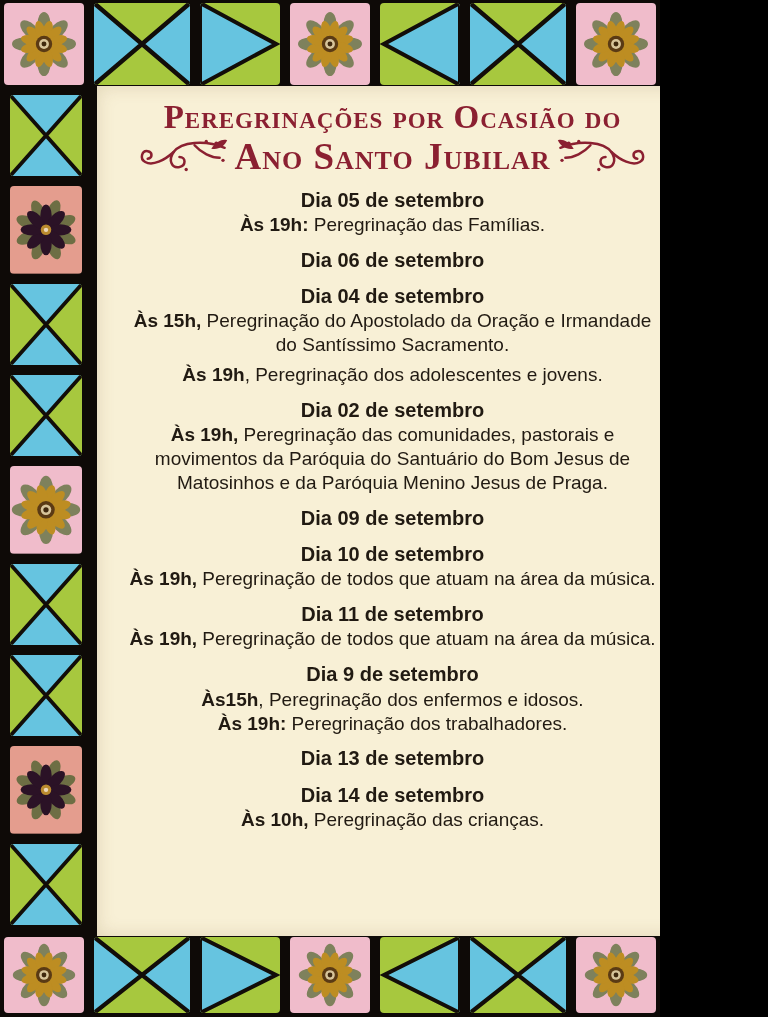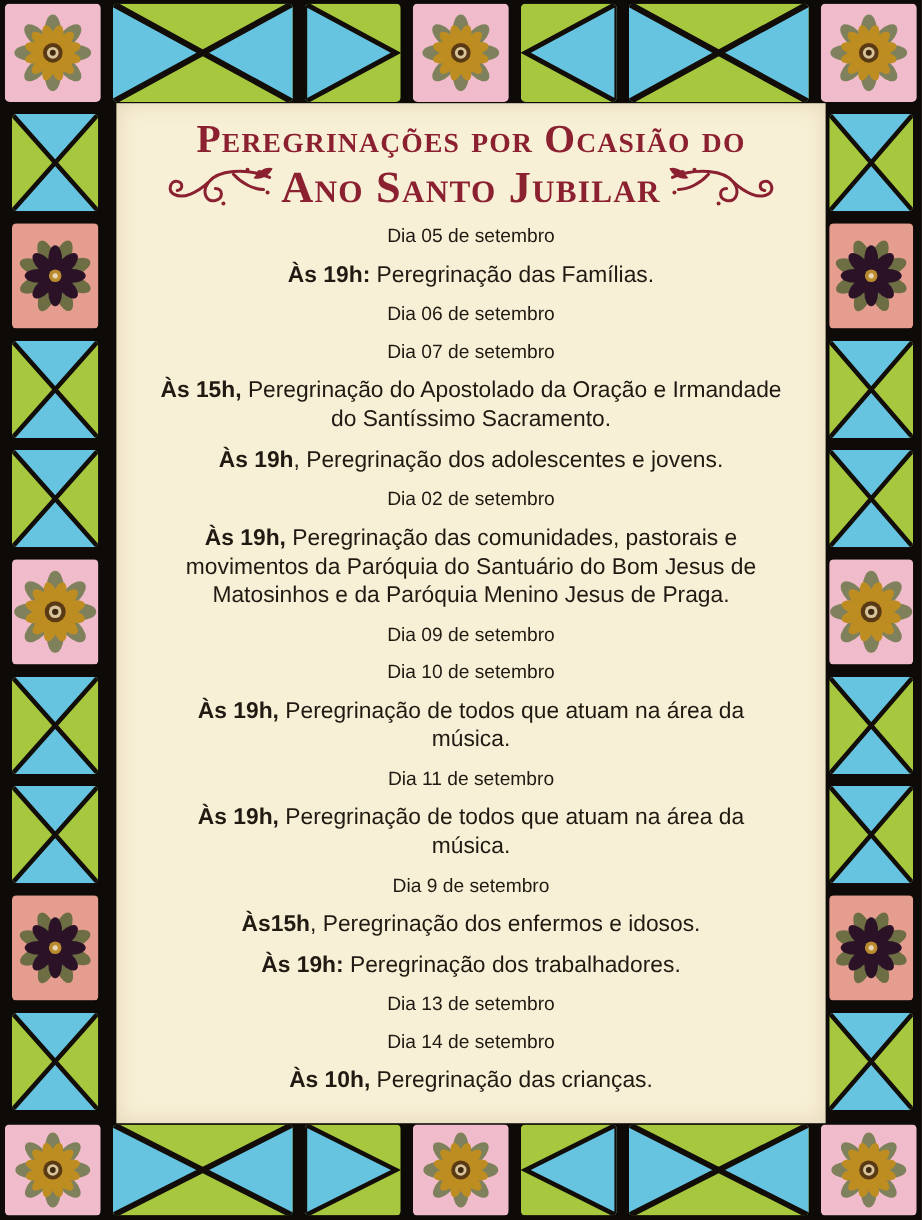--- a/index.html
+++ b/index.html
@@ -1,17 +1,17 @@
 <!DOCTYPE html>
 <html><head>
 <meta charset="utf-8">
 <style>
   html,body{margin:0;padding:0;background:#000;}
   .frame{
-    position:relative;width:768px;height:1017px;overflow:hidden;
+    position:relative;width:660px;height:1017px;overflow:hidden;
     background:#0e0a07;
     font-family:"Liberation Sans", sans-serif;
   }
   
   .strip{position:absolute;display:flex;gap:10px;}
   .strip.h{flex-direction:row;left:4px;right:4px;}
   .strip.v{flex-direction:column;top:95px;bottom:92px;}
   .strip.top{top:3px;height:82px;}
   .strip.bottom{bottom:4px;height:76px;}
   .strip.left{left:10px;width:72px;}
@@ -52,24 +52,24 @@
     font-family:"Liberation Serif","DejaVu Serif",serif;
     font-variant:small-caps;font-weight:700;
     font-size:37px;line-height:1.0;letter-spacing:1px;white-space:nowrap;
   }
   .flourish{flex:0 0 auto;height:40px;}
   .flourish svg{height:40px;width:92px;}
   .flourish.mirror svg{transform:scaleX(-1);}
 
   .day-block{margin-top:11px;}
   .day-title{
-    margin:0;color:#211a12;font-size:16px;font-weight:400;line-height:1.26;text-align:center;
+    margin:0;color:#211a12;font-size:20px;font-weight:700;line-height:1.26;text-align:center;
   }
   .entry{
-    margin:10px;color:#211a12;font-size:19px;font-weight:400;line-height:1.26;
+    margin:0;color:#211a12;font-size:19px;font-weight:400;line-height:1.26;
   }
   .entry.spaced{margin-top:6px;}
   .entry strong{font-weight:700;}
 </style>
 </head>
 <body>
 
 <div class="frame">
 
   <div class="strip h top" id="strip-top">
@@ -584,21 +584,21 @@
     </div>
     <div id="schedule">
         <div class="day-block">
           <h2 class="day-title">Dia 05 de setembro</h2>
           <p class="entry"><strong>Às 19h:</strong><span> Peregrinação das Famílias.</span></p>
         </div>
         <div class="day-block">
           <h2 class="day-title">Dia 06 de setembro</h2>
         </div>
         <div class="day-block">
-          <h2 class="day-title">Dia 07 de setembro</h2>
+          <h2 class="day-title">Dia 04 de setembro</h2>
           <p class="entry"><strong>Às 15h,</strong><span> Peregrinação do Apostolado da Oração e Irmandade do Santíssimo Sacramento.</span></p>
           <p class="entry spaced"><strong>Às 19h</strong><span>, Peregrinação dos adolescentes e jovens.</span></p>
         </div>
         <div class="day-block">
           <h2 class="day-title">Dia 02 de setembro</h2>
           <p class="entry"><strong>Às 19h,</strong><span> Peregrinação das comunidades, pastorais e movimentos da Paróquia do Santuário do Bom Jesus de Matosinhos e da Paróquia Menino Jesus de Praga.</span></p>
         </div>
         <div class="day-block">
           <h2 class="day-title">Dia 09 de setembro</h2>
         </div>

